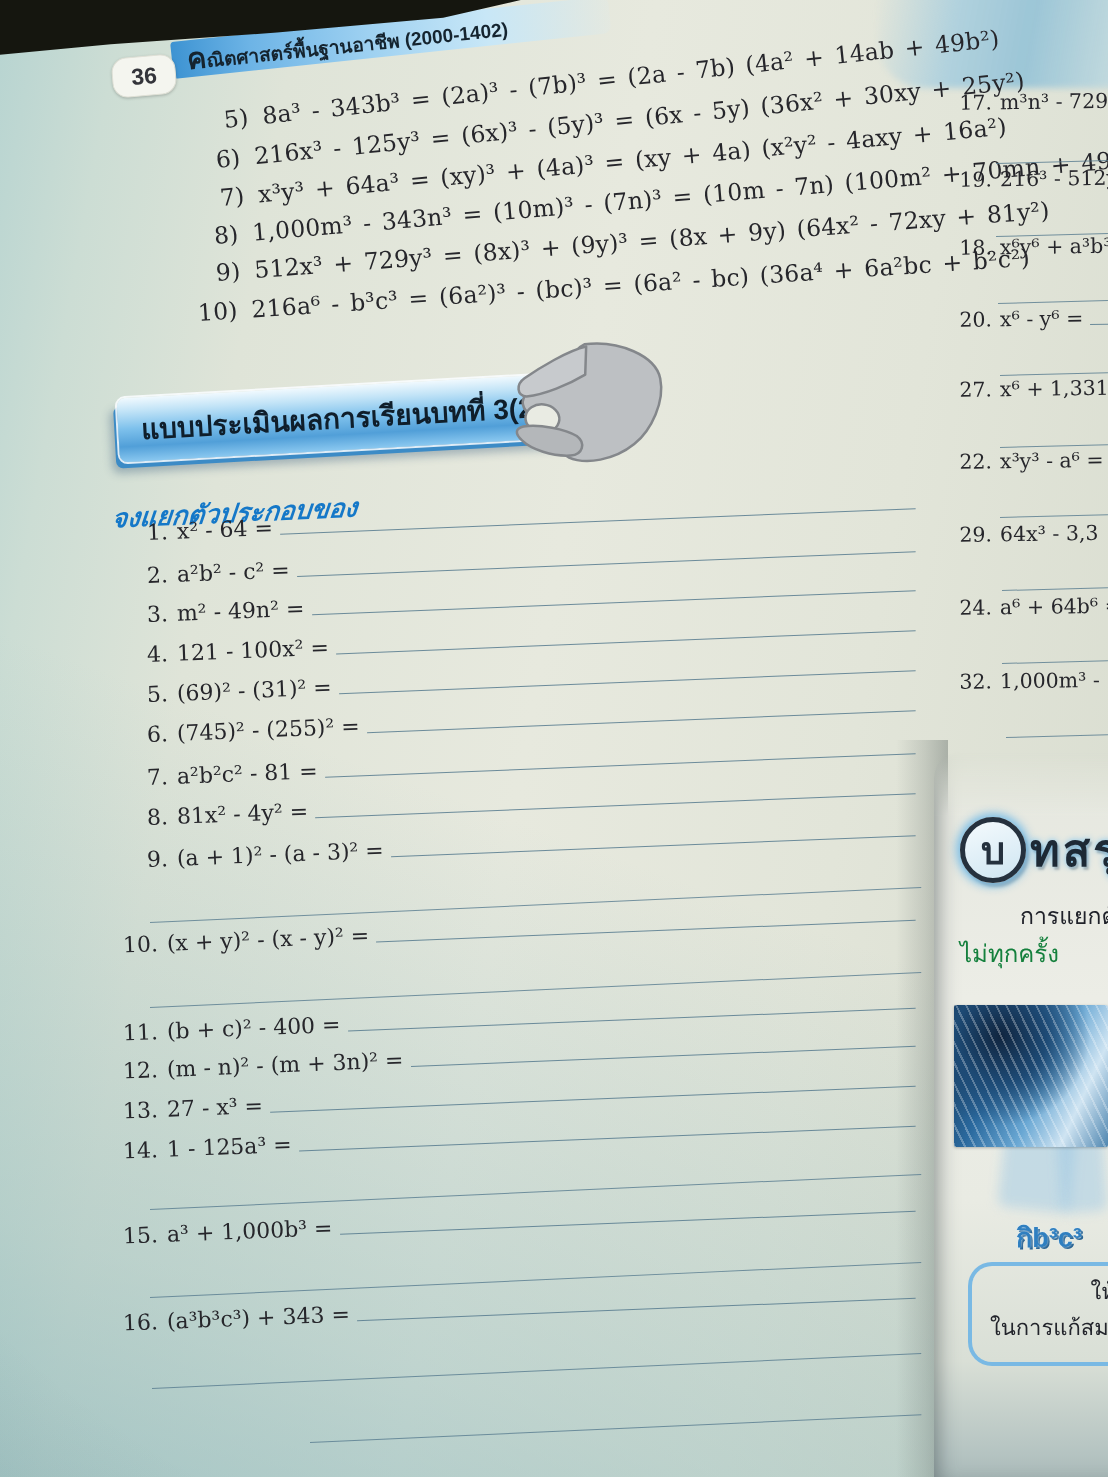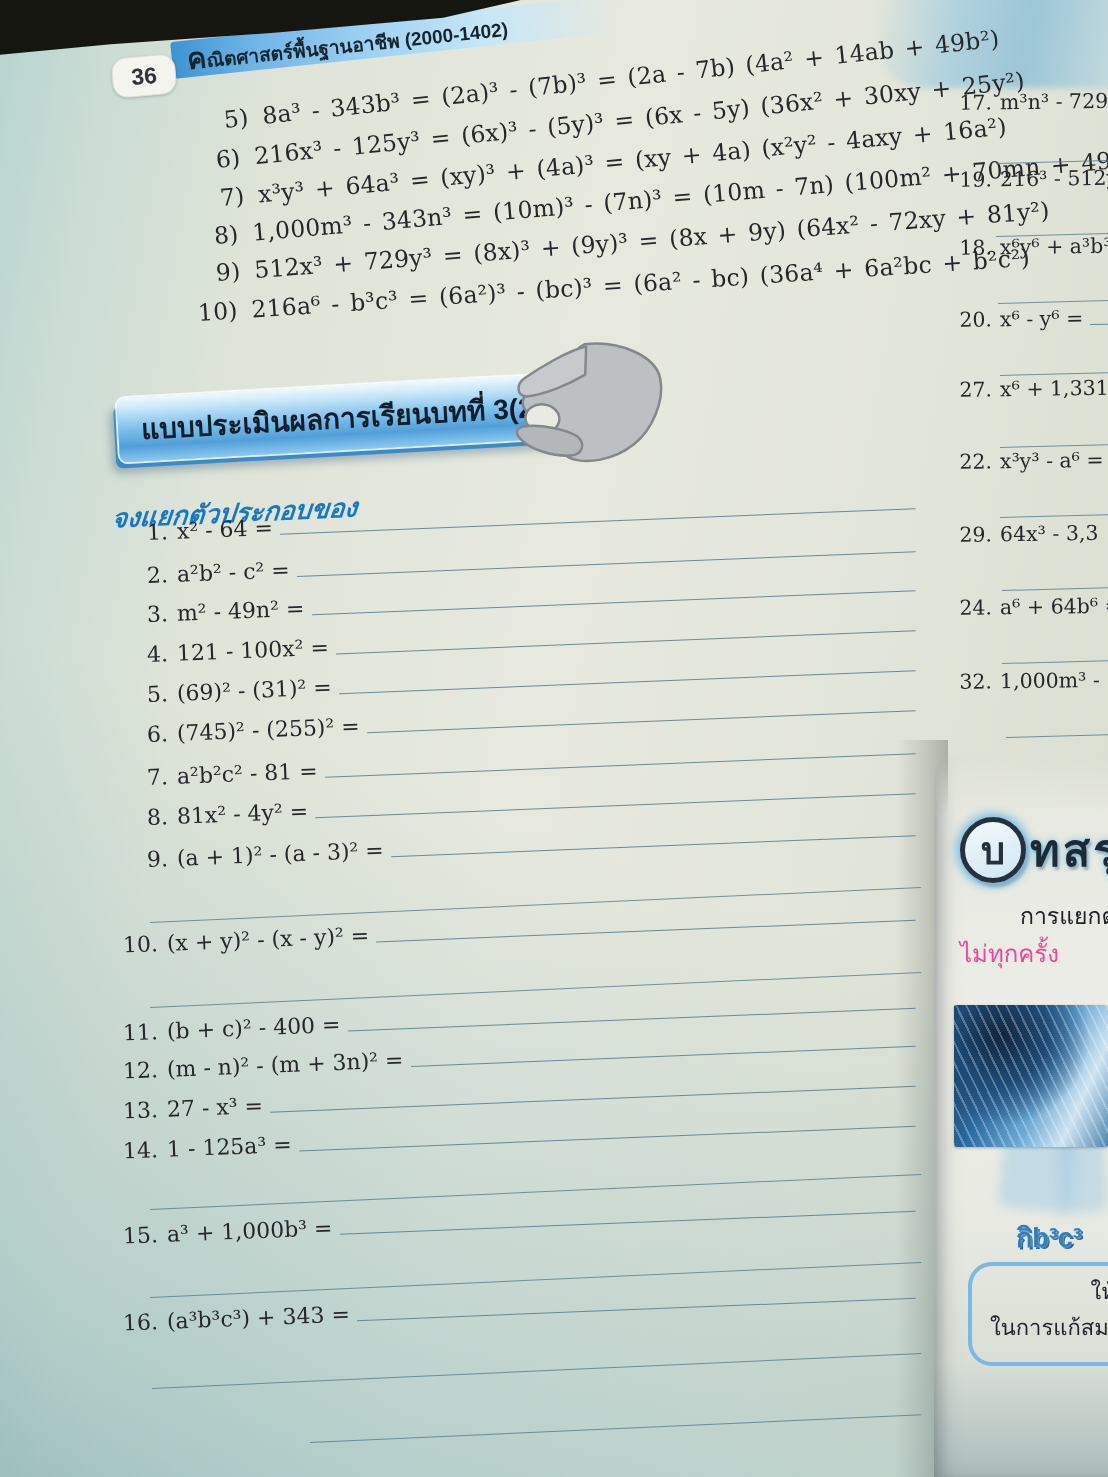--- a/index.html
+++ b/index.html
@@ -72,21 +72,21 @@
 
   
   #sum-logo{position:absolute;left:960px;top:814px;z-index:6;display:flex;align-items:center;white-space:nowrap;}
   #sum-initial{display:inline-flex;align-items:center;justify-content:center;width:56px;height:56px;
     border:5px solid #25313e;border-radius:50%;background:linear-gradient(160deg,#f4fafd,#cfe6f2);
     color:#25313e;font-size:38px;font-weight:bold;
     box-shadow:0 0 8px 4px rgba(110,185,230,.85), 3px 4px 3px rgba(40,50,60,.35);}
   #sum-rest{font-size:45px;font-weight:bold;color:#1d2935;letter-spacing:3px;margin-left:4px;
     text-shadow:0 0 6px rgba(120,195,240,.95), 2px 3px 2px rgba(40,50,60,.3);}
   #np-line1{position:absolute;left:1020px;top:898px;z-index:6;font-size:23px;color:#20222a;white-space:nowrap;}
-  #np-line2{position:absolute;left:960px;top:934px;z-index:6;font-size:24px;color:#ec4899;white-space:nowrap;}
+  #np-line2{position:absolute;left:960px;top:934px;z-index:6;font-size:24px;color:#15803d;white-space:nowrap;}
   #np-photo{position:absolute;left:954px;top:1005px;width:154px;height:142px;z-index:6;border-radius:2px;
     background:
       repeating-linear-gradient(64deg, rgba(255,255,255,.28) 0 2px, rgba(255,255,255,0) 2px 9px),
       radial-gradient(circle at 30% 22%, #10253f 0%, #1d4a75 30%, rgba(29,74,117,0) 58%),
       linear-gradient(115deg,#14314f 0%,#2a699e 34%,#6aa8d4 58%,#cfe4f2 78%,#4f86b0 100%);
     box-shadow:0 1px 3px rgba(0,0,0,.25);}
   .ghost{position:absolute;z-index:5;background:rgba(150,198,228,.45);filter:blur(6px);border-radius:8px;}
   #ghost1{left:1002px;top:1118px;width:72px;height:92px;transform:rotate(6deg);}
   #ghost2{left:1058px;top:1100px;width:46px;height:112px;transform:rotate(-4deg);}
   #act-logo{position:absolute;left:1016px;top:1216px;z-index:6;font-size:27px;font-weight:bold;

